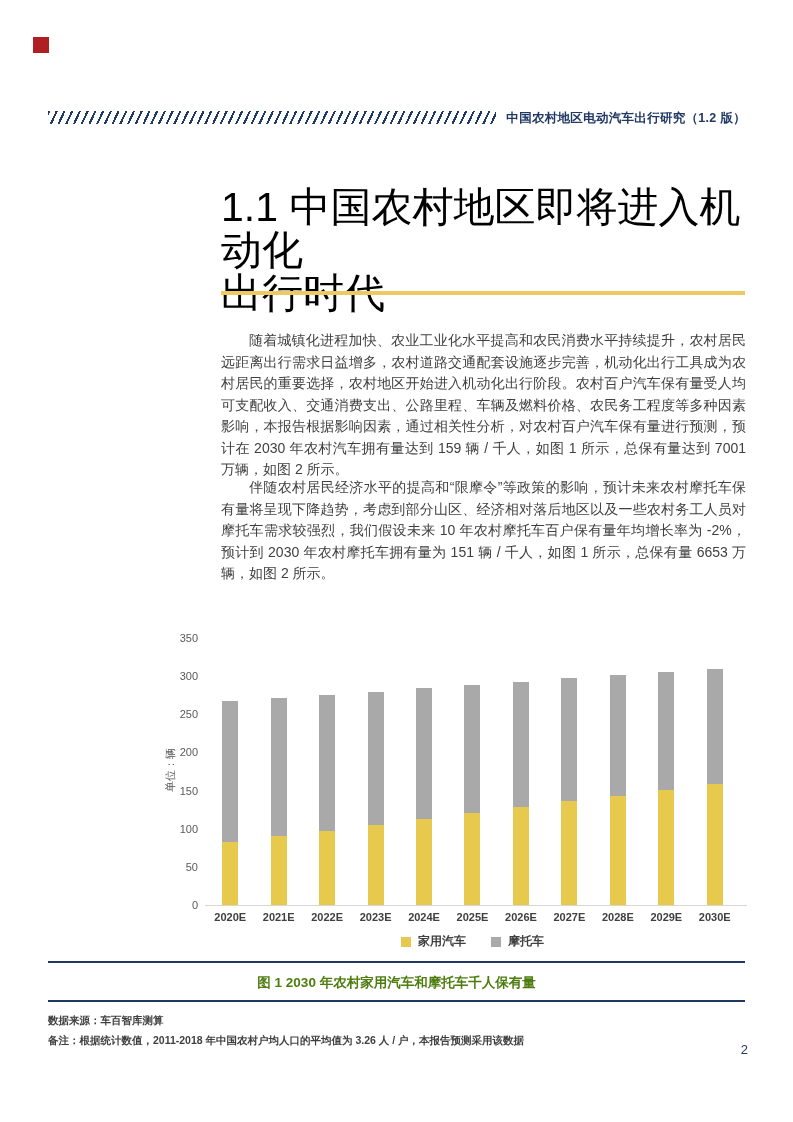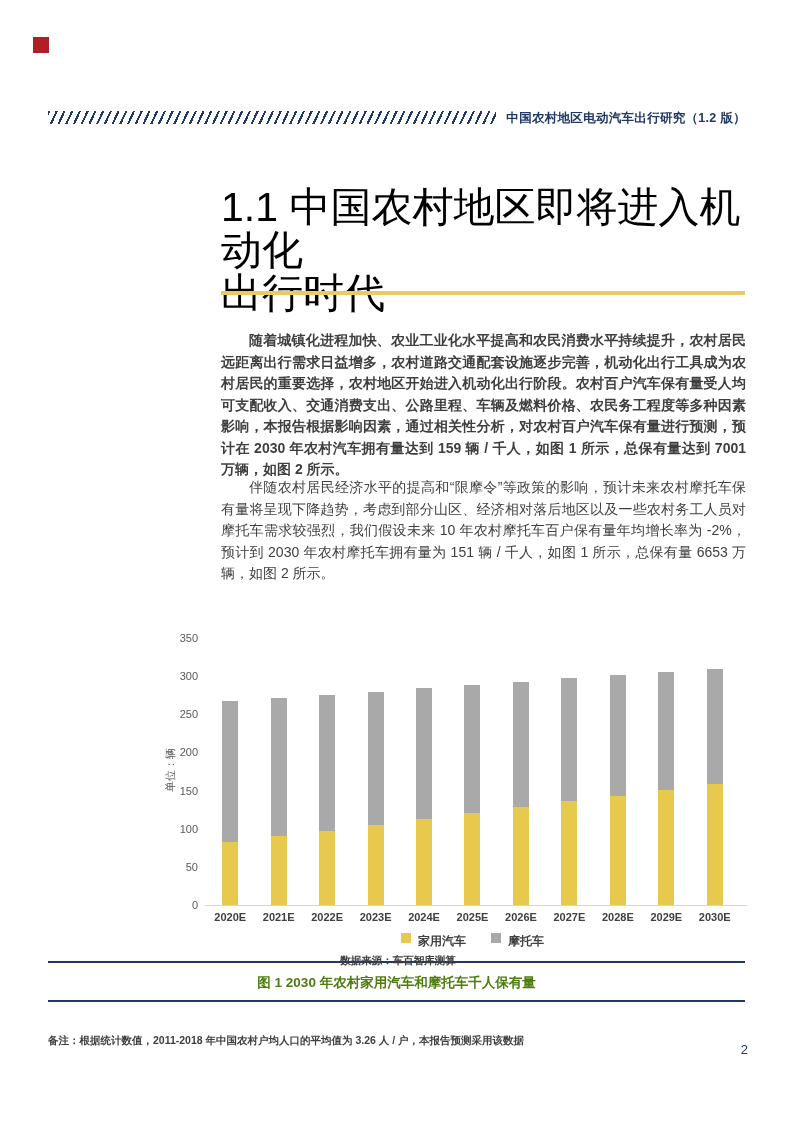--- a/index.html
+++ b/index.html
@@ -25,21 +25,21 @@
     left:221px; top:186px; width:540px; margin:0;
     font-size:41px; line-height:43px; font-weight:400; color:#000000;
   }
   .title-rule { left:221px; top:291px; width:524px; height:4px; background:#ECCA5F; }
 
   .body-p {
     left:221px; width:525px; margin:0;
     font-size:14px; line-height:21.5px; color:#3F3F3F;
     text-align:justify; text-indent:2em; letter-spacing:0px;
   }
-  .p1 { top:330px;font-weight:bold; }
+  .p1 { top:330px; }
   .p2 { top:477px; }
 
   
   .ylab {
     left:96px; top:762px; width:150px; height:16px; text-align:center;
     font-size:11px; color:#595959; transform:rotate(-90deg);
   }
   .ytick {
     position:absolute; left:140px; width:58px; text-align:right;
     font-size:11px; color:#595959; line-height:14px;
@@ -51,35 +51,35 @@
   .slot { flex:1; display:flex; align-items:flex-end; justify-content:center; height:100%; }
   .bar { width:16px; display:flex; flex-direction:column; }
   .seg { width:100%; }
   .axisline { left:205px; top:905px; width:542px; height:1px; background:#D6D6D6; }
   #xlabels {
     left:206px; top:911px; width:533px; display:flex;
     font-size:11px; font-weight:700; color:#404040;
   }
   .xlab { flex:1; text-align:center; }
   .legend {
-    left:206px; top:933px; width:533px; display:flex; align-items:flex-start;
+    left:206px; top:933px; width:533px; display:flex; align-items:center;
     justify-content:center; gap:7px; font-size:12px; font-weight:700; color:#404040;
   }
   .sw { width:10px; height:10px; display:inline-block; }
   .lg-gap { width:11px; }
 
   .cap-rule { left:48px; width:697px; background:#203864; }
   .r1 { top:961px; height:1.5px; }
   .r2 { top:1000px; height:2px; }
   .caption {
     left:48px; top:974px; width:697px; text-align:center;
     font-size:13.5px; font-weight:700; color:#4d7c0f;
   }
   .fn { left:48px; width:700px; font-size:10.5px; font-weight:700; color:#3F3F3F; }
-  .fn1 { top:954px;text-align:center; }
+  .fn1 { top:1014px; }
   .fn2 { top:1034px; }
   .pageno { left:700px; top:1042px; width:48px; text-align:right; font-size:13px; color:#203864; }
 </style>
 </head>
 <body>
 
 <div class="page">
 
   <div class="abs logo"></div>
 

